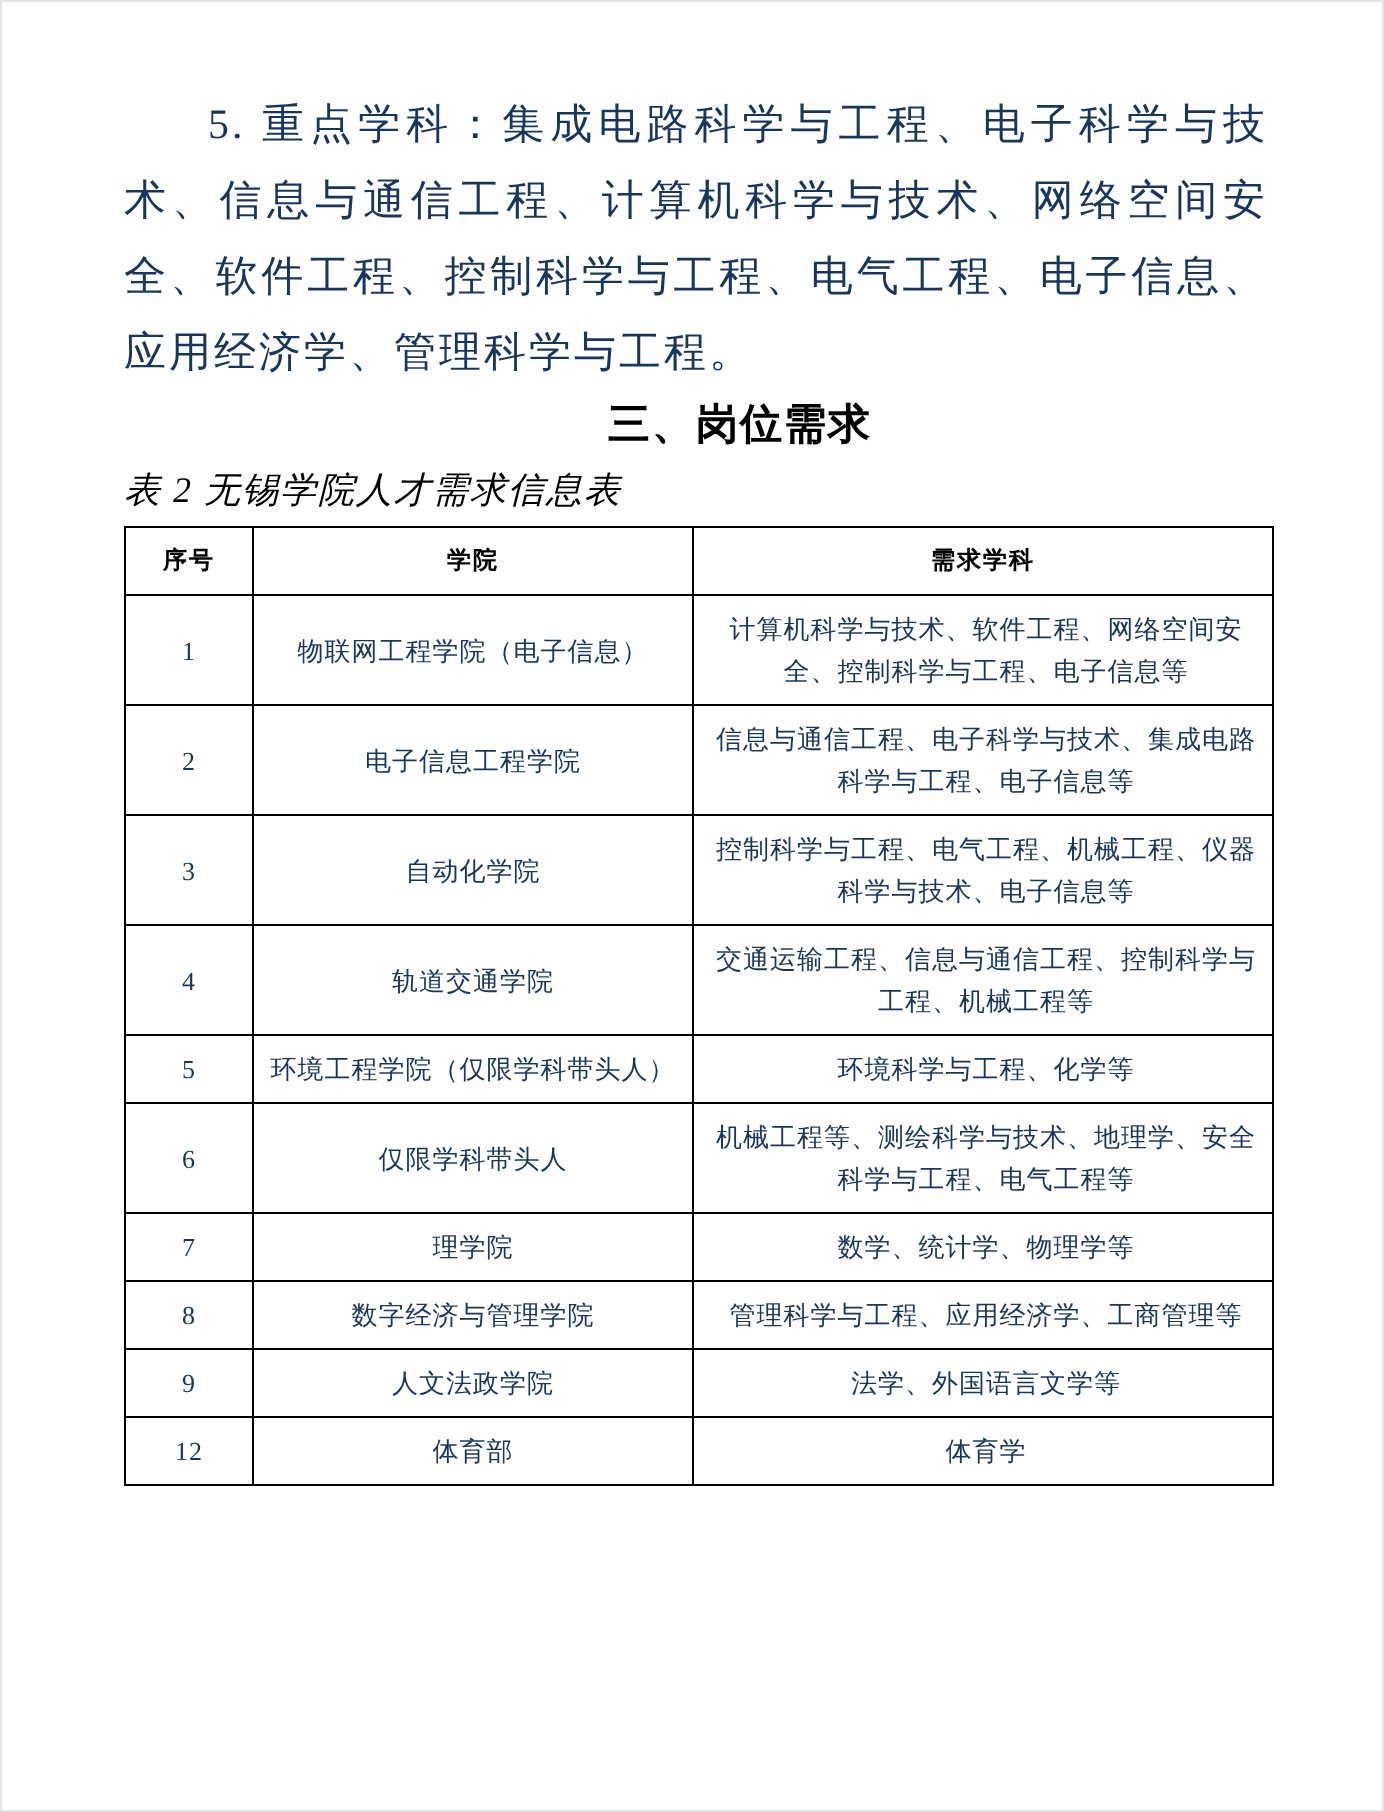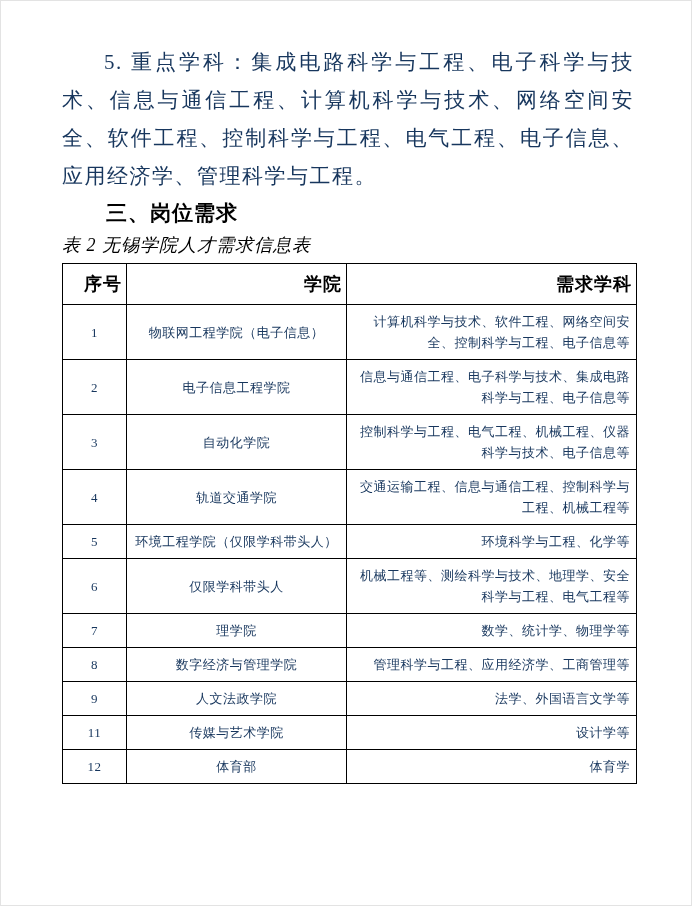--- a/index.html
+++ b/index.html
@@ -37,20 +37,21 @@
     font-family: "Liberation Serif", "DejaVu Serif", serif;
   }
   .section-heading {
     margin: 4px 0 6px 44px;
     font-size: 21px;
     line-height: 28px;
     font-weight: bold;
     color: var(--heading-text);
     letter-spacing: 1px;
     font-family: "Liberation Sans", "DejaVu Sans", sans-serif;
+    text-align: center;
   }
   .table-caption {
     margin: 0 0 6px 0;
     text-align: left;
     font-size: 18px;
     line-height: 24px;
     color: var(--heading-text);
     letter-spacing: 1px;
     font-style: italic;
     font-family: "Liberation Serif", "DejaVu Serif", serif;
@@ -61,38 +62,38 @@
     table-layout: fixed;
     margin-left: 0;
   }
   .demand-table col.c0 { width: 64px; }
   .demand-table col.c1 { width: 220px; }
   .demand-table col.c2 { width: 290px; }
   .demand-table th {
     border: 1px solid var(--table-border);
     font-family: "Liberation Sans", "DejaVu Sans", sans-serif;
     font-weight: bold;
-    font-size: 18px;
+    font-size: 12px;
     color: var(--heading-text);
     padding: 8px 4px;
-    text-align: right;
+    text-align: center;
     letter-spacing: 1px;
   }
   .demand-table td {
     border: 1px solid var(--table-border);
     font-size: 13px;
     line-height: 21px;
     color: var(--body-text);
     padding: 6px 6px;
     vertical-align: middle;
     letter-spacing: 0.5px;
     font-family: "Liberation Serif", "DejaVu Serif", serif;
   }
   .demand-table td.c0, .demand-table td.c1 { text-align: center; }
-  .demand-table td.c2 { text-align: right; padding-left: 9px; }
+  .demand-table td.c2 { text-align: center; padding-left: 9px; }
 </style>
 </head>
 <body>
 
 <div class="page">
   <div class="content">
 
     <p class="body-para">5. 重点学科：集成电路科学与工程、电子科学与技术、信息与通信工程、计算机科学与技术、网络空间安全、软件工程、控制科学与工程、电气工程、电子信息、应用经济学、管理科学与工程。</p>
 
 
@@ -162,25 +163,20 @@
     <td class="c2">管理科学与工程、应用经济学、工商管理等</td>
   </tr>
 
   <tr>
     <td class="c0">9</td>
     <td class="c1">人文法政学院</td>
     <td class="c2">法学、外国语言文学等</td>
   </tr>
 
 
-  <tr>
-    <td class="c0">11</td>
-    <td class="c1">传媒与艺术学院</td>
-    <td class="c2">设计学等</td>
-  </tr>
 
   <tr>
     <td class="c0">12</td>
     <td class="c1">体育部</td>
     <td class="c2">体育学</td>
   </tr>
 </tbody>
     </table>
 
   </div>

